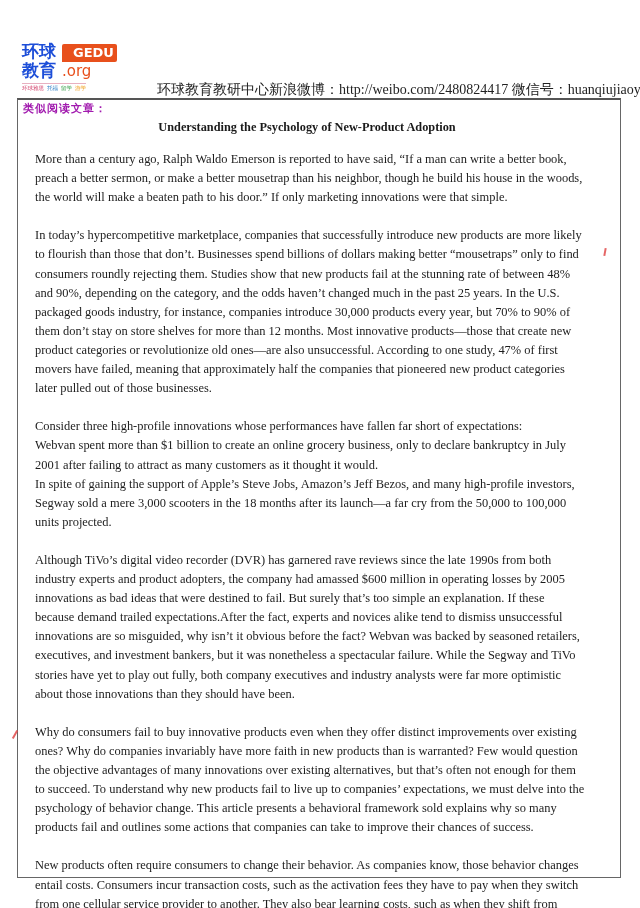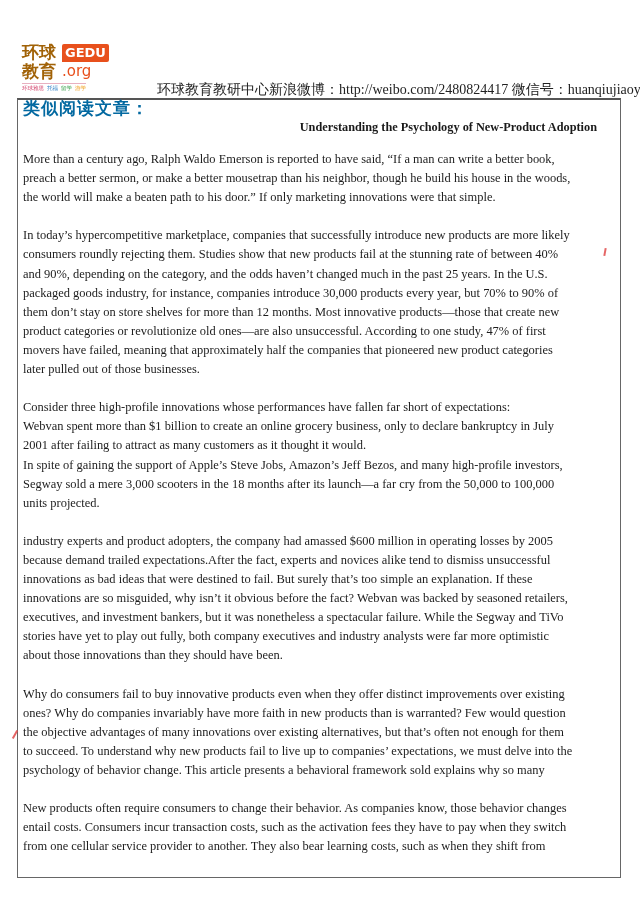--- a/index.html
+++ b/index.html
@@ -19,38 +19,38 @@
       position: absolute;
       left: 22px;
       top: 43px;
       width: 92px;
       height: 50px;
     }
     .logo-cn {
       position: absolute;
       left: 0;
       top: 0;
-      font-family: Liberation Sans, sans-serif;
+      font-family: Liberation Mono, monospace;
       font-weight: bold;
       font-size: 17px;
       line-height: 19px;
-      color: #a16207;
+      color: #1d4ed8;
       letter-spacing: 0px;
     }
     .logo-gedu {
       position: absolute;
       left: 40px;
       top: 1px;
       background: #e8501c;
       color: #ffffff;
       font-family: "DejaVu Sans", sans-serif;
       font-weight: bold;
       font-size: 13px;
       line-height: 16px;
-      padding: 1px 3px 1px 3px;
+      padding: 1px 3px 1px 11px;
       border-radius: 2px 2px 2px 0;
     }
     .logo-org {
       position: absolute;
       left: 40px;
       top: 19px;
       color: #e8501c;
       font-family: "DejaVu Sans", sans-serif;
       font-size: 15px;
       line-height: 18px;
@@ -92,49 +92,49 @@
       border-right: 1px solid #666;
       border-bottom: 1px solid #666;
       box-sizing: border-box;
     }
     .section-label {
       position: absolute;
       left: 23px;
       top: 101px;
       font-family: "DejaVu Sans", sans-serif;
       font-weight: bold;
-      font-size: 17px;
+      font-size: 11px;
       line-height: 15px;
-      color: #0369a1;
+      color: #a21caf;
       letter-spacing: 1px;
     }
     .article-title {
       position: absolute;
       left: 17px;
       width: 580px;
       top: 120px;
-      text-align: right;
+      text-align: center;
       font-weight: bold;
       font-size: 12.3px;
       line-height: 15px;
       color: #1a1a1a;
     }
     .body {
       position: absolute;
       left: 23px;
       top: 150px;
       width: 590px;
       font-size: 12.45px;
       line-height: 19.1px;
       color: #1c1c1c;
     }
     .para {
       margin: 0 0 19.1px 0;
     }
-    .para .line { display: block; white-space: nowrap; }
+    .para .line { display: block; white-space: nowrap; margin-left: 12px; }
     .mark {
       position: absolute;
       background: #e04a4a;
       opacity: 0.85;
     }
     .mark-right {
       left: 604px;
       top: 248px;
       width: 2px;
       height: 8px;
@@ -175,51 +175,54 @@
 <div class="article-title">Understanding the Psychology of New-Product Adoption</div>
 
 <div class="body" id="article-body">
     <div class="para">
       <span class="line">More than a century ago, Ralph Waldo Emerson is reported to have said, “If a man can write a better book,</span>
       <span class="line">preach a better sermon, or make a better mousetrap than his neighbor, though he build his house in the woods,</span>
       <span class="line">the world will make a beaten path to his door.” If only marketing innovations were that simple.</span>
     </div>
     <div class="para">
       <span class="line">In today’s hypercompetitive marketplace, companies that successfully introduce new products are more likely</span>
-      <span class="line">consumers roundly rejecting them. Studies show that new products fail at the stunning rate of between 40%</span>
+      <span class="line">to flourish than those that don’t. Businesses spend billions of dollars making better “mousetraps” only to find</span>
+      <span class="line">consumers roundly rejecting them. Studies show that new products fail at the stunning rate of between 48%</span>
       <span class="line">and 90%, depending on the category, and the odds haven’t changed much in the past 25 years. In the U.S.</span>
       <span class="line">packaged goods industry, for instance, companies introduce 30,000 products every year, but 70% to 90% of</span>
       <span class="line">them don’t stay on store shelves for more than 12 months. Most innovative products—those that create new</span>
       <span class="line">product categories or revolutionize old ones—are also unsuccessful. According to one study, 47% of first</span>
       <span class="line">movers have failed, meaning that approximately half the companies that pioneered new product categories</span>
       <span class="line">later pulled out of those businesses.</span>
     </div>
     <div class="para">
       <span class="line">Consider three high-profile innovations whose performances have fallen far short of expectations:</span>
       <span class="line">Webvan spent more than $1 billion to create an online grocery business, only to declare bankruptcy in July</span>
       <span class="line">2001 after failing to attract as many customers as it thought it would.</span>
       <span class="line">In spite of gaining the support of Apple’s Steve Jobs, Amazon’s Jeff Bezos, and many high-profile investors,</span>
       <span class="line">Segway sold a mere 3,000 scooters in the 18 months after its launch—a far cry from the 50,000 to 100,000</span>
       <span class="line">units projected.</span>
     </div>
     <div class="para">
+      <span class="line">Although TiVo’s digital video recorder (DVR) has garnered rave reviews since the late 1990s from both</span>
       <span class="line">industry experts and product adopters, the company had amassed $600 million in operating losses by 2005</span>
+      <span class="line">innovations as bad ideas that were destined to fail. But surely that’s too simple an explanation. If these</span>
       <span class="line">because demand trailed expectations.After the fact, experts and novices alike tend to dismiss unsuccessful</span>
-      <span class="line">innovations as bad ideas that were destined to fail. But surely that’s too simple an explanation. If these</span>
       <span class="line">innovations are so misguided, why isn’t it obvious before the fact? Webvan was backed by seasoned retailers,</span>
       <span class="line">executives, and investment bankers, but it was nonetheless a spectacular failure. While the Segway and TiVo</span>
       <span class="line">stories have yet to play out fully, both company executives and industry analysts were far more optimistic</span>
       <span class="line">about those innovations than they should have been.</span>
     </div>
     <div class="para">
       <span class="line">Why do consumers fail to buy innovative products even when they offer distinct improvements over existing</span>
       <span class="line">ones? Why do companies invariably have more faith in new products than is warranted? Few would question</span>
       <span class="line">the objective advantages of many innovations over existing alternatives, but that’s often not enough for them</span>
       <span class="line">to succeed. To understand why new products fail to live up to companies’ expectations, we must delve into the</span>
       <span class="line">psychology of behavior change. This article presents a behavioral framework sold explains why so many</span>
+      <span class="line">products fail and outlines some actions that companies can take to improve their chances of success.</span>
     </div>
     <div class="para">
       <span class="line">New products often require consumers to change their behavior. As companies know, those behavior changes</span>
       <span class="line">entail costs. Consumers incur transaction costs, such as the activation fees they have to pay when they switch</span>
       <span class="line">from one cellular service provider to another. They also bear learning costs, such as when they shift from</span>
     </div>
   </div>
 
 <div class="mark mark-right"></div>
 <div class="mark mark-left"></div>

